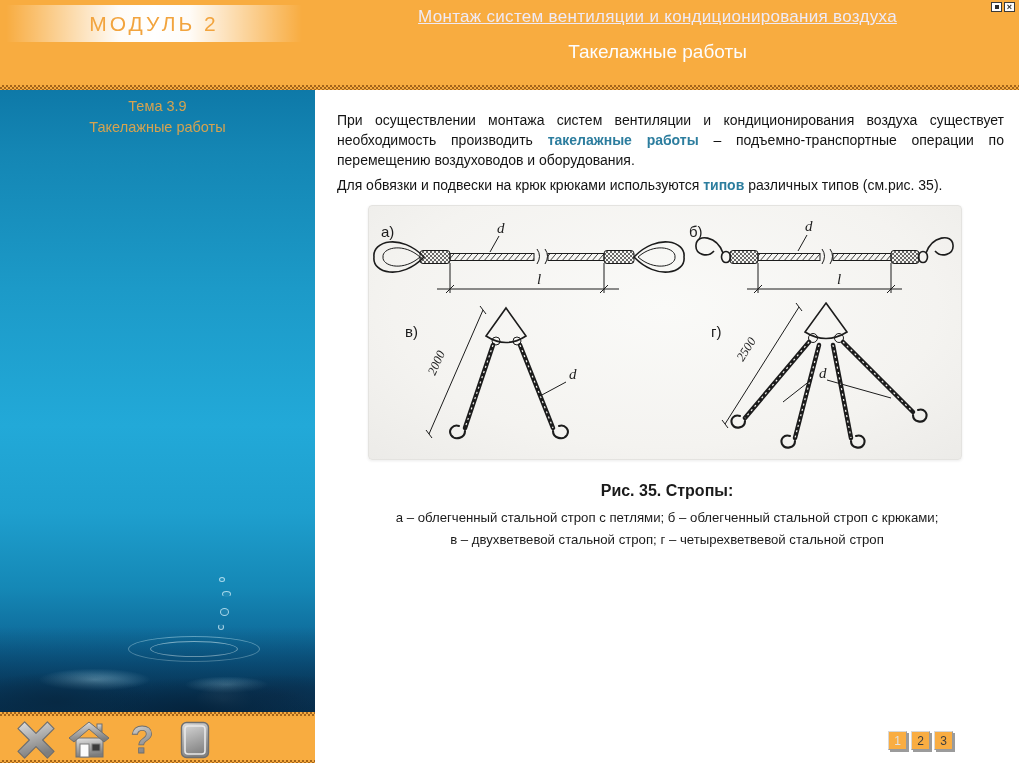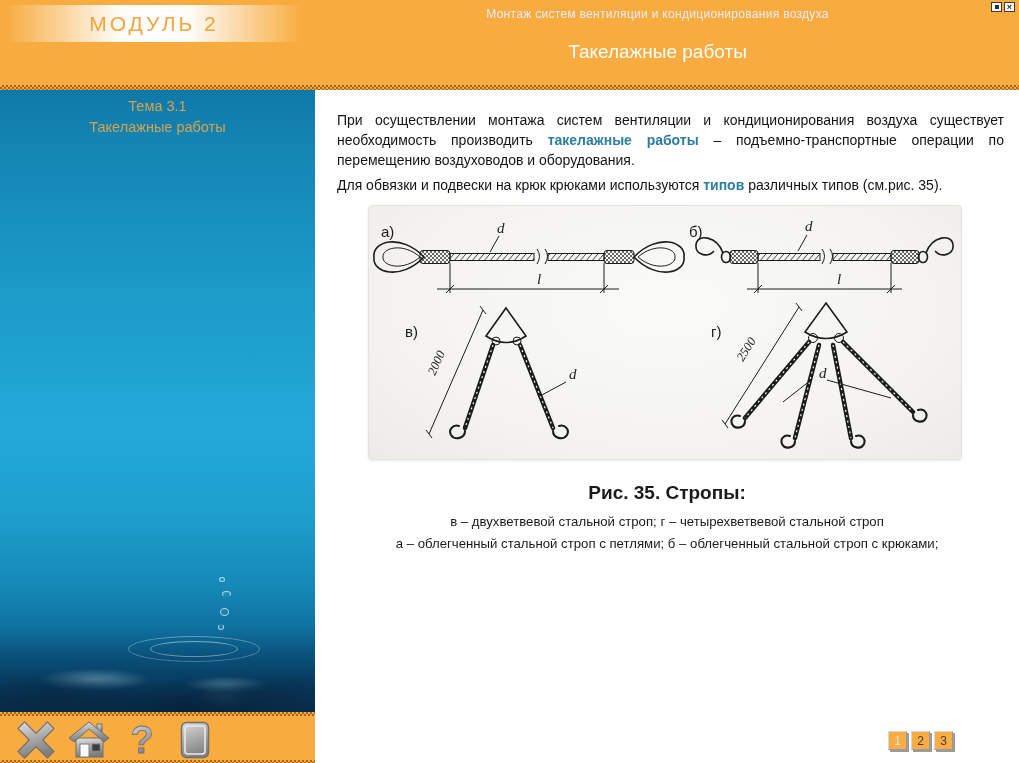--- a/index.html
+++ b/index.html
@@ -10,21 +10,21 @@
     font-family:"Liberation Sans","DejaVu Sans",sans-serif;
   }
   
   .header { position:absolute; left:0; top:0; width:1019px; height:85px; background:#F8AC40; }
   .checker {
     background:conic-gradient(#A4651B 25%, transparent 0 50%, #A4651B 0 75%, transparent 0) 0 0/4px 4px;
   }
   .header-sep { position:absolute; left:0; top:85px; width:1019px; height:5px; background-color:#F8AC40; }
   .course-title {
     position:absolute; left:300px; top:7px; width:715px; text-align:center;
-    font-size:12px; letter-spacing:.3px; color:#EFEAF6;
+    font-size:17px; letter-spacing:.3px; color:#EFEAF6;text-decoration:underline;
   }
   .module-band {
     position:absolute; left:6px; top:5px; width:296px; height:37px;
     background:linear-gradient(90deg, rgba(255,255,255,0) 0%, rgba(255,255,255,.96) 38%, #ffffff 50%, rgba(255,255,255,.96) 62%, rgba(255,255,255,0) 100%);
     display:flex; align-items:center; justify-content:center; border-radius:3px;
   }
   .module-band span { font-size:21px; letter-spacing:3px; color:#F2A43E; }
   .page-title {
     position:absolute; left:300px; top:41px; width:715px; text-align:center;
     font-size:19px; color:#FDFDFE;
@@ -74,21 +74,21 @@
   .content { position:absolute; left:315px; top:90px; width:704px; height:552px; background:#fff; }
   .paragraphs { position:absolute; left:22px; top:20px; width:667px; font-size:14px; line-height:1.43; color:#141414; text-align:justify; }
   .paragraphs p + p { margin-top:5px; }
   .term { font-weight:bold; color:#2C7D9E; }
   .figure-panel {
     position:absolute; left:53px; top:115px; width:594px; height:255px;
     background:radial-gradient(ellipse at 50% 40%, #FAFAF8 0%, #F4F3F0 65%, #ECEBE8 100%);
     border:1px solid #E4E3E0; border-radius:4px; box-shadow:0 1px 3px rgba(0,0,0,.08);
   }
   .caption { position:absolute; left:0; top:392px; width:704px; text-align:center; color:#1a1a1a; }
-  .caption .cap-title { font-size:19px; font-weight:bold; margin-bottom:7px; }
+  .caption .cap-title { font-size:16px; font-weight:bold; margin-bottom:7px; }
   .caption .cap-line { font-size:13.2px; line-height:1.7; }
   .pagination { position:absolute; top:641px; right:66px; display:flex; gap:4px; }
   .pg {
     width:19px; height:19px; background:#F9AD42;
     border:1px solid #9a9a9a; border-top-color:#d8d8d8; border-left-color:#d8d8d8;
     box-shadow:2px 2px 0 rgba(130,130,130,.8);
     font-size:12px; color:#3f3f3f; display:flex; align-items:center; justify-content:center; cursor:pointer;
   }
   .pg.current { color:#e2e2e2; }
   
@@ -118,21 +118,21 @@
 
   <div class="win-controls">
     <div class="win-btn">
         <span class="dotsq"></span>
       </div>
     <div class="win-btn close">×</div>
   </div>
 
   <div class="sidebar">
     <div class="topic">
-      <div>Тема 3.1</div>
+      <div>Тема 3.9</div>
       <div>Такелажные работы</div>
     </div>
     <div class="bubble b1"></div>
     <div class="bubble b2"></div>
     <div class="bubble b3"></div>
     <div class="bubble b4"></div>
     <div class="ripple r1"></div>
     <div class="ripple r2"></div>
     <div class="splash"></div>
     <div class="waves"></div>
@@ -290,22 +290,22 @@
           <path class="s10" d="M427 97 L433 105 M353 214 L359 222"></path>
           <text x="374" y="156" class="dim sm" transform="rotate(-58 374 156)">2500</text>
           <text x="450" y="172" class="dim">d</text>
           <path class="s10" d="M442 174 L414 196 M458 174 L522 192"></path>
         </g>
       </svg>
     </div>
 
     <div class="caption">
       <div class="cap-title">Рис. 35. Стропы:</div>
+      <div class="cap-line">а – облегченный стальной строп с петлями; б – облегченный стальной строп с крюками;</div>
       <div class="cap-line">в – двухветвевой стальной строп; г – четырехветвевой стальной строп</div>
-      <div class="cap-line">а – облегченный стальной строп с петлями; б – облегченный стальной строп с крюками;</div>
     </div>
 
     <div class="pagination">
       <div class="pg current">1</div>
       <div class="pg">2</div>
       <div class="pg">3</div>
     </div>
   </div>
 
 </div>

